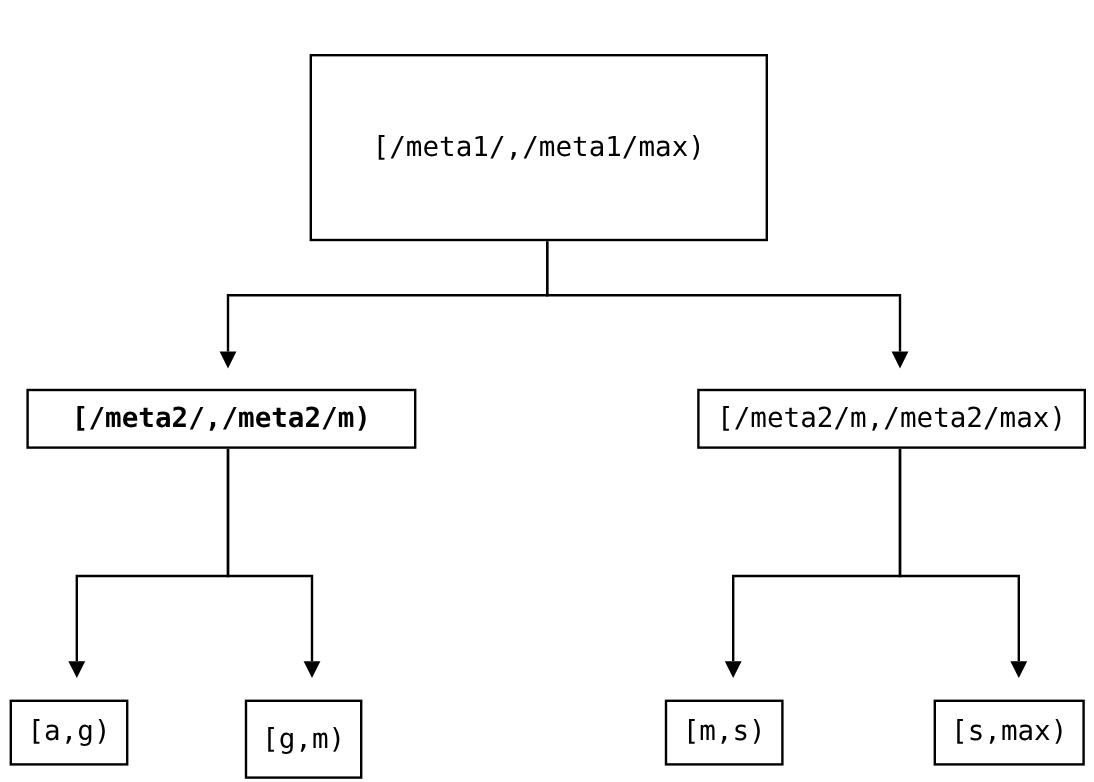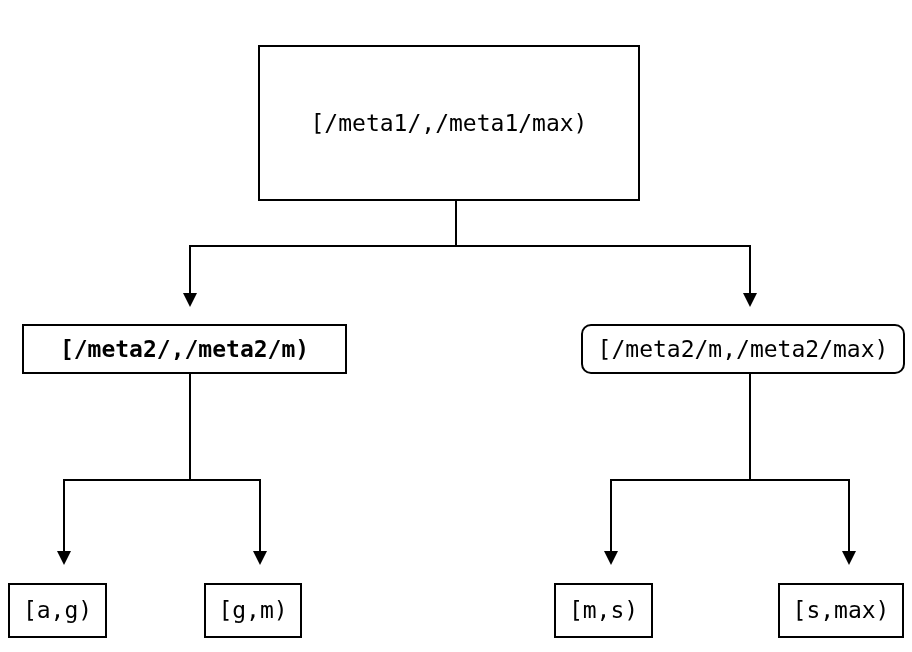--- a/index.html
+++ b/index.html
@@ -39,23 +39,23 @@
     display: flex;
     align-items: center;
     justify-content: center;
     font-size: 23px;
     line-height: 1;
     color: #000000;
     white-space: nowrap;
   }
   .node-root      { left: 258px; top: 13px;  width: 382px; height: 156px; margin-top: 32px; }
   .node-left      { left: 22px;  top: 324px; width: 325px; height: 50px; font-weight: bold;  }
-  .node-right     { left: 581px; top: 324px; width: 324px; height: 50px; border-radius: 10px;  }
+  .node-right     { left: 581px; top: 324px; width: 324px; height: 50px;  }
   .node-leaf-ag   { left: 8px;   top: 583px; width: 99px;  height: 55px; align-items: center;  }
-  .node-leaf-gm   { left: 204px; top: 583px; width: 98px;  height: 55px;  }
+  .node-leaf-gm   { left: 204px; top: 583px; width: 98px;  height: 66px;  }
   .node-leaf-ms   { left: 554px; top: 583px; width: 99px;  height: 55px;  }
   .node-leaf-smax { left: 778px; top: 583px; width: 126px; height: 55px;  }
 </style>
 </head>
 <body>
 
 <div class="canvas">
 
   <svg class="edges-layer" viewBox="0 0 912 652" xmlns="http://www.w3.org/2000/svg">
 

